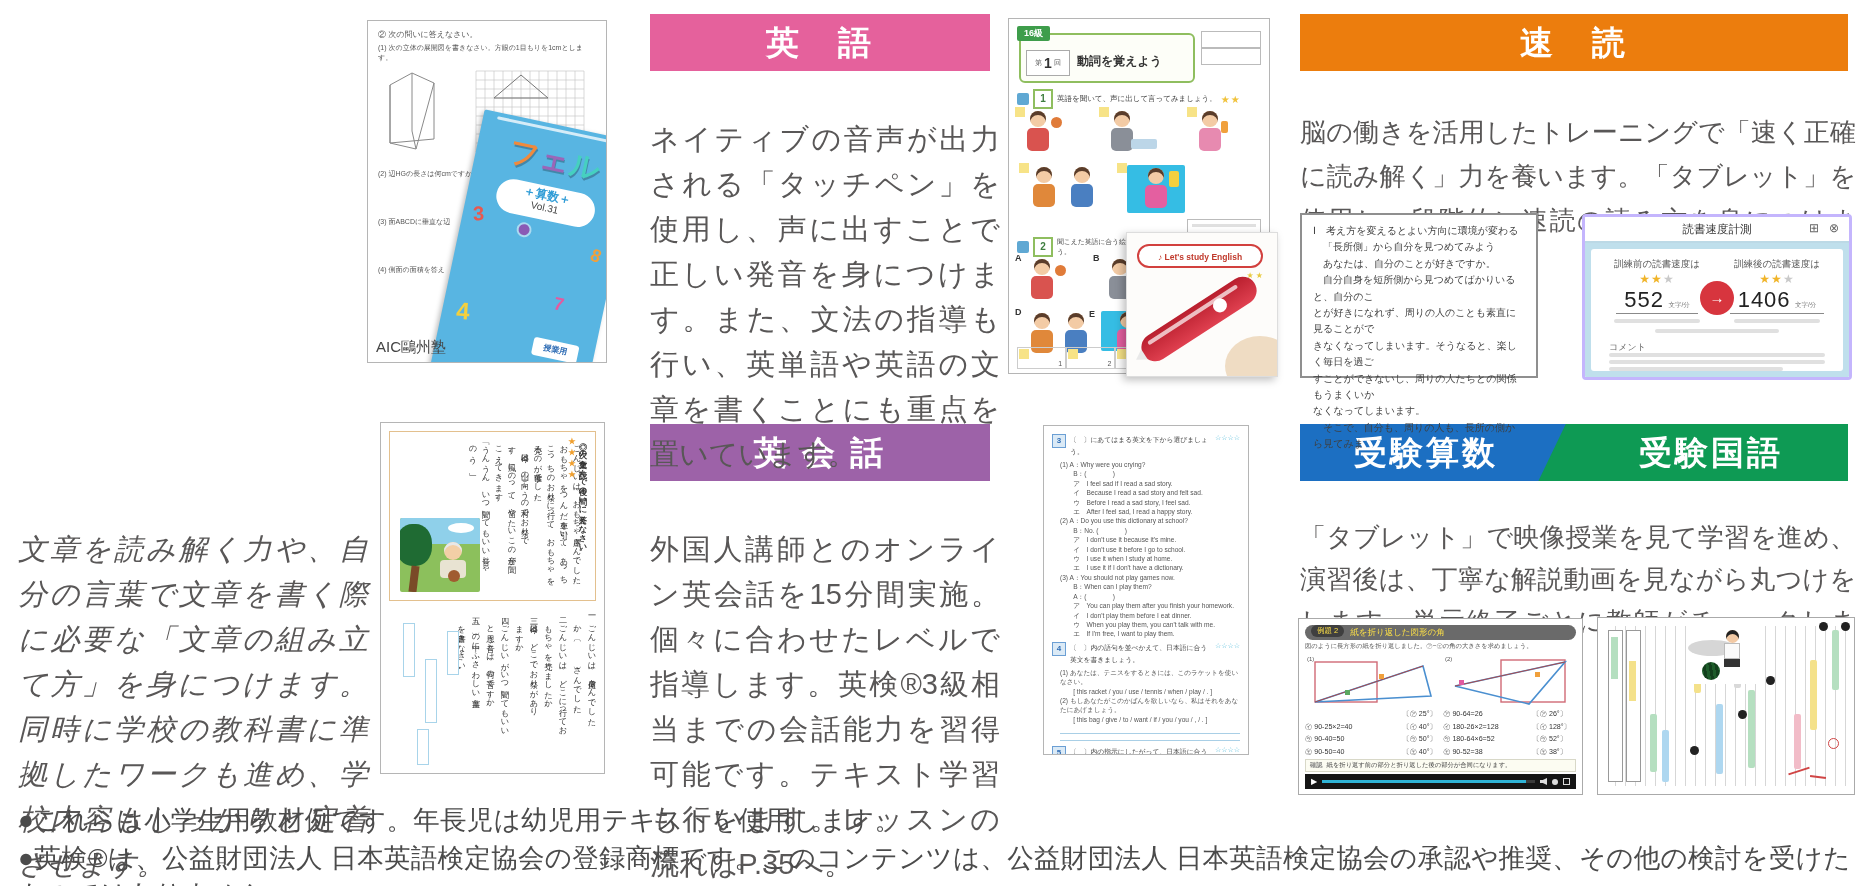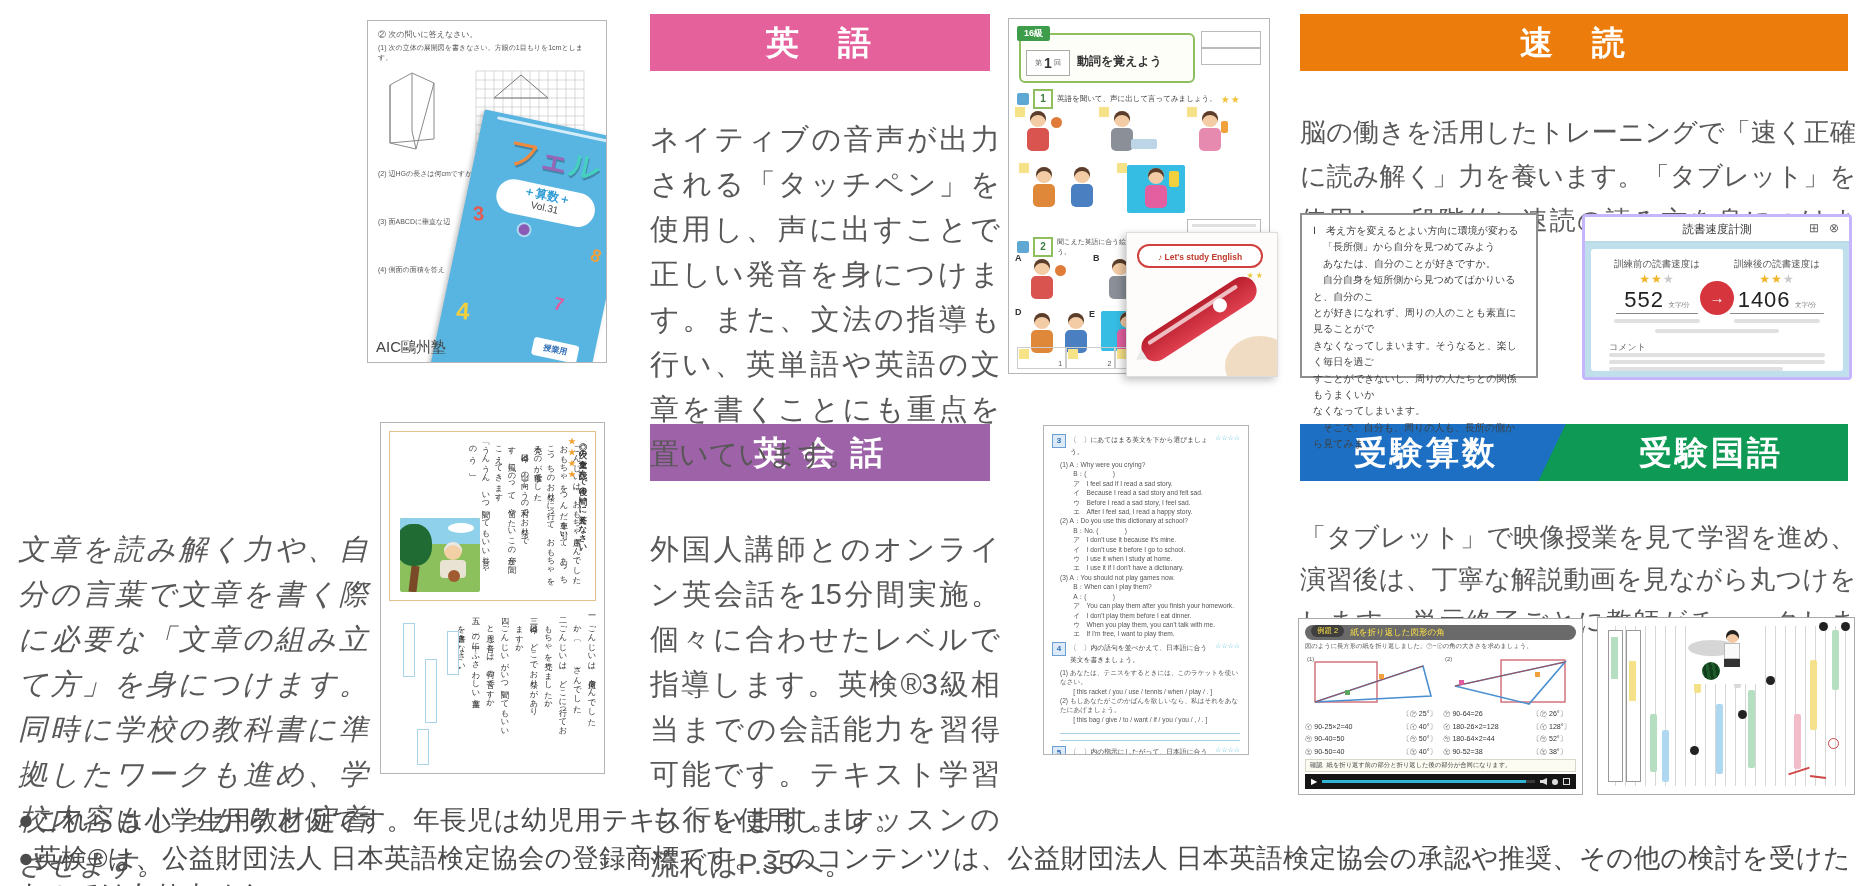--- a/index.html
+++ b/index.html
@@ -506,21 +506,21 @@
       <span></span>
         <span>〔㋐ 25°〕</span>
         <span>㋐ 90-64=26</span>
         <span>〔㋐ 26°〕</span>
       <span>㋑ 90-25×2=40</span>
         <span>〔㋑ 40°〕</span>
         <span>㋑ 180-26×2=128</span>
         <span>〔㋑ 128°〕</span>
       <span>㋒ 90-40=50</span>
         <span>〔㋒ 50°〕</span>
-        <span>㋒ 180-64×2=44</span>
+        <span>㋒ 180-64×6=52</span>
         <span>〔㋒ 52°〕</span>
       <span>㋓ 90-50=40</span>
         <span>〔㋓ 40°〕</span>
         <span>㋓ 90-52=38</span>
         <span>〔㋓ 38°〕</span>
     </div>
     <div class="notebox">
       <span class="nl">確認</span><span>紙を折り返す前の部分と折り返した後の部分が合同になります。</span>
     </div>
     <div class="vcontrols">

